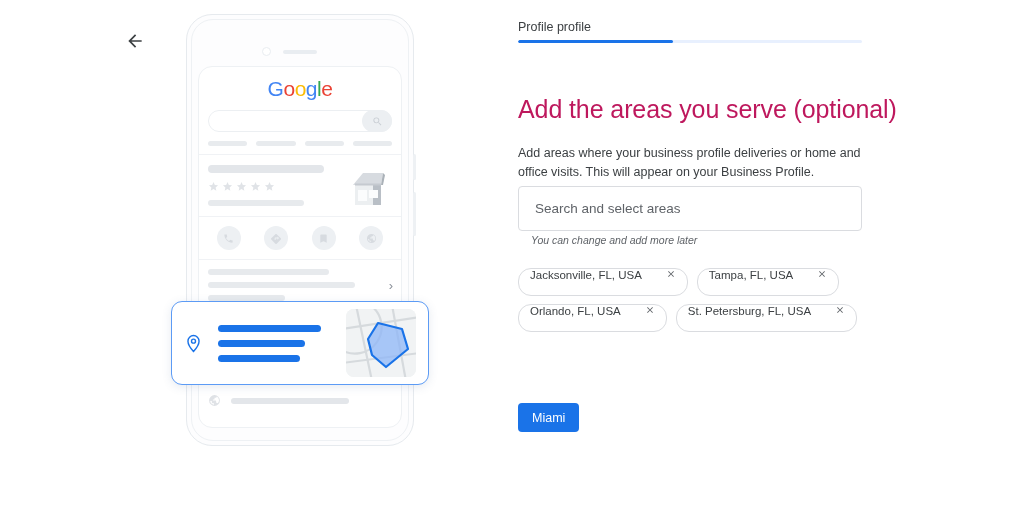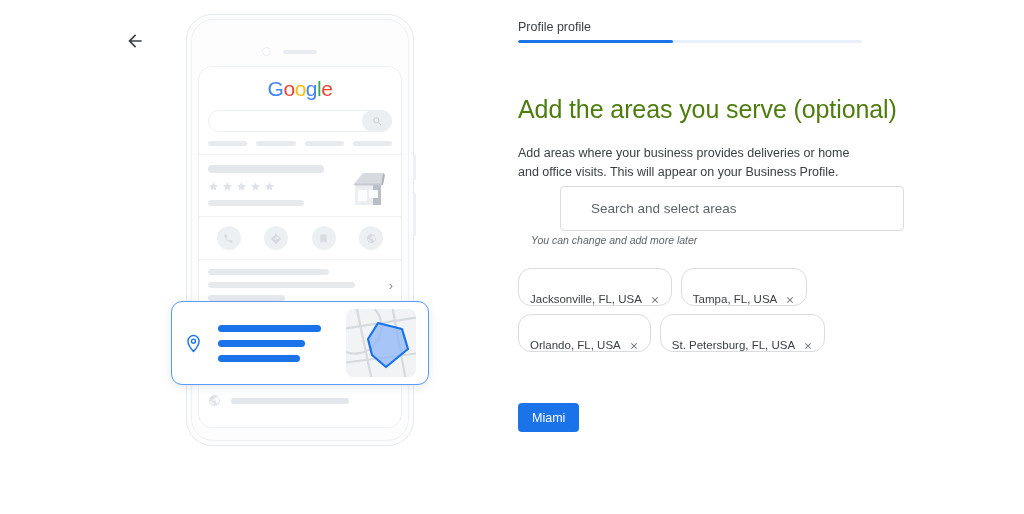--- a/index.html
+++ b/index.html
@@ -100,39 +100,39 @@
 
   
   .panel { position:absolute; left:518px; top:0; width:460px; height:514px; }
   .tab-label { position:absolute; left:0; top:20px; font-size:12.5px; color:#3c4043; }
   .progress-track {
     position:absolute; left:0; top:40px; width:344px; height:3px;
     background:#e8f0fe; border-radius:2px; overflow:hidden;
   }
   .progress-fill { height:100%; width:45%; background:#1a73e8; border-radius:2px; }
 
-  .heading { position:absolute; left:0; top:78px; font-size:25px; color:#4d7c0f; font-weight:400; letter-spacing:-0.1px; }
+  .heading { position:absolute; left:0; top:78px; font-size:25px; color:#be185d; font-weight:400; letter-spacing:-0.1px; }
   .body-text { position:absolute; left:0; top:131px; width:348px; font-size:12.5px; line-height:19px; color:#3c4043; }
 
   .search-box {
     position:absolute; left:0; top:186px; width:344px; height:45px;
     border:1px solid #dadce0; border-radius:4px; background:#fff;
-    display:flex; align-items:center; padding:0 28px;margin-left:42px;
+    display:flex; align-items:center; padding:0 14px;
   }
   .search-box input {
     border:none; outline:none; width:100%; font-size:13.5px; color:#202124;
     font-family:"Liberation Sans", sans-serif; background:transparent;
   }
   .search-box input::placeholder { color:#5f6368; }
   .hint { position:absolute; left:13px; top:234px; font-size:10.5px; color:#5f6368;font-style:italic; }
 
   .chips { position:absolute; left:0; top:268px; width:380px; display:flex; flex-wrap:wrap; gap:8px 9px; }
   .chip {
-    display:inline-flex; align-items:flex-end; gap:8px;
-    height:38px; padding: 0 11px;
+    display:inline-flex; align-items:flex-start; gap:24px;
+    height:28px; padding: 0 11px;
     border:1px solid #dadce0; border-radius:13px;
     font-size:11.5px; color:#3c4043; background:#fff; cursor:pointer;
     white-space:nowrap;
   }
   .chip .x { color:#5f6368; display:flex; align-items:center; cursor:pointer;}
 
   .next-btn {
     position:absolute; left:0; top:403px;
     min-width:59px; height:29px; padding: 0 14px;
     background:#1a73e8; color:#fff; border:none; border-radius:4px;
@@ -289,21 +289,21 @@
   </div>
 
   <div class="panel">
 
     <div class="tab-label">Profile profile</div>
     <div class="progress-track">
       <div class="progress-fill" style="width: 45%;"></div>
     </div>
 
     <h1 class="heading">Add the areas you serve (optional)</h1>
-    <p class="body-text">Add areas where your business provides deliveries or home and office visits. This will appear on your Business Profile.</p>
+    <p class="body-text">Add areas where your business profile deliveries or home and office visits. This will appear on your Business Profile.</p>
 
     <div class="search-box">
       <input type="text" placeholder="Search and select areas" style="">
     </div>
     <div class="hint">You can change and add more later</div>
 
     <div class="chips">
       <div class="chip">
         <span>Jacksonville, FL, USA</span>
         <span class="x">

